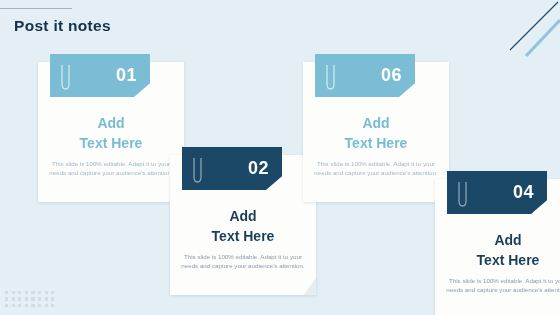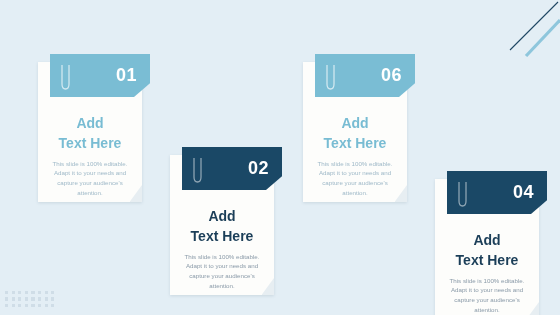--- a/index.html
+++ b/index.html
@@ -76,20 +76,21 @@
     background: #cfdde7;
   }
 
   
   .note {
     position: absolute;
     width: 104px;
     height: 140px;
     background: #fdfdfb;
     box-shadow: 0 1px 3px rgba(30, 60, 85, 0.13);
+    padding-left: 42px;
   }
   .note .paper {
     position: absolute;
     inset: 0;
     background: #fdfdfb;
     
     clip-path: polygon(0 0, 100% 0, 100% 88%, 88% 100%, 0 100%);
   }
   .note .fold {
     position: absolute;
@@ -160,20 +161,24 @@
   .note-1 { left: 38px;  top: 62px; }
   .note-2 { left: 170px; top: 155px; }
   .note-3 { left: 303px; top: 62px; }
   .note-4 { left: 435px; top: 155px; margin-top: 24px; }
 </style>
 </head>
 <body>
 
 <div class="slide">
 
+  <div class="header">
+    <div class="title-rule"></div>
+    <div class="page-title">Post it notes</div>
+  </div>
 
   <svg class="corner-deco" viewBox="0 0 78 62">
     <line x1="76" y1="2" x2="28" y2="50" stroke="#1e4763" stroke-width="1.1"></line>
     <line x1="78" y1="20" x2="44" y2="56" stroke="#8ec6dc" stroke-width="3.2"></line>
   </svg>
 
   <div class="dot-grid">
     <i></i>
       <i></i>
       <i></i>

